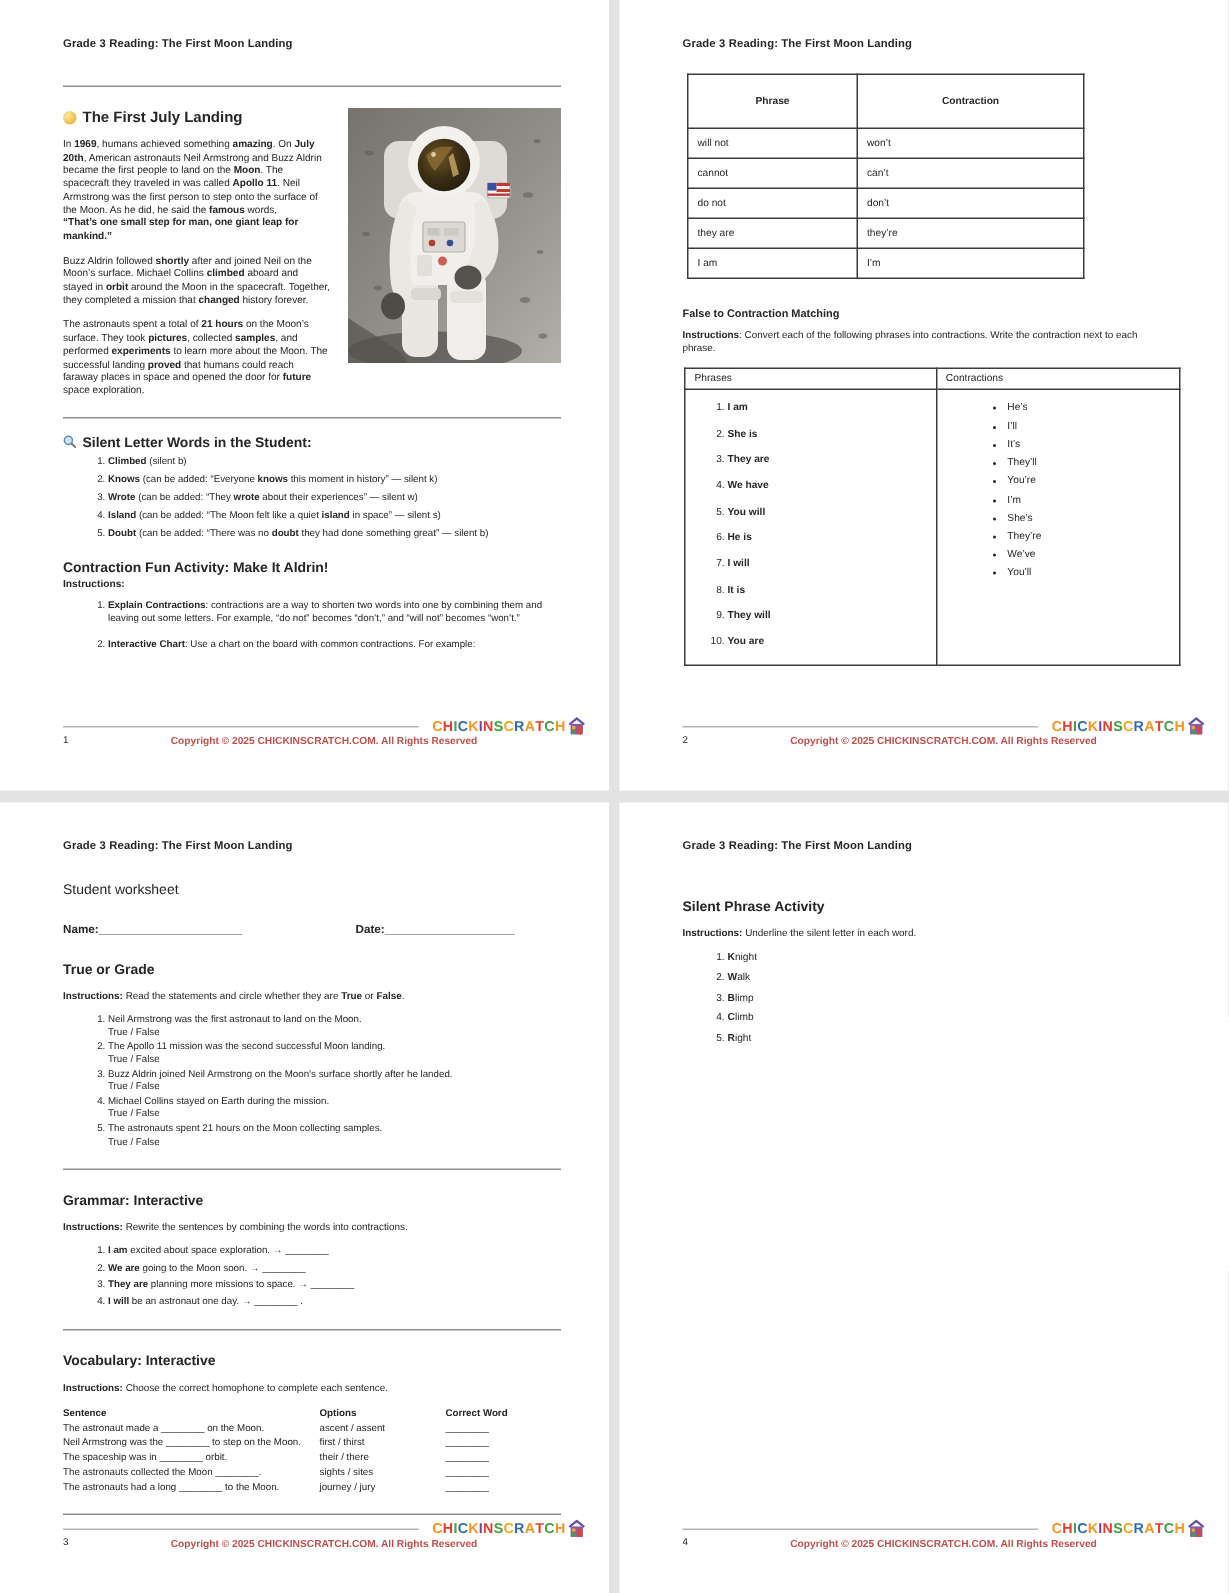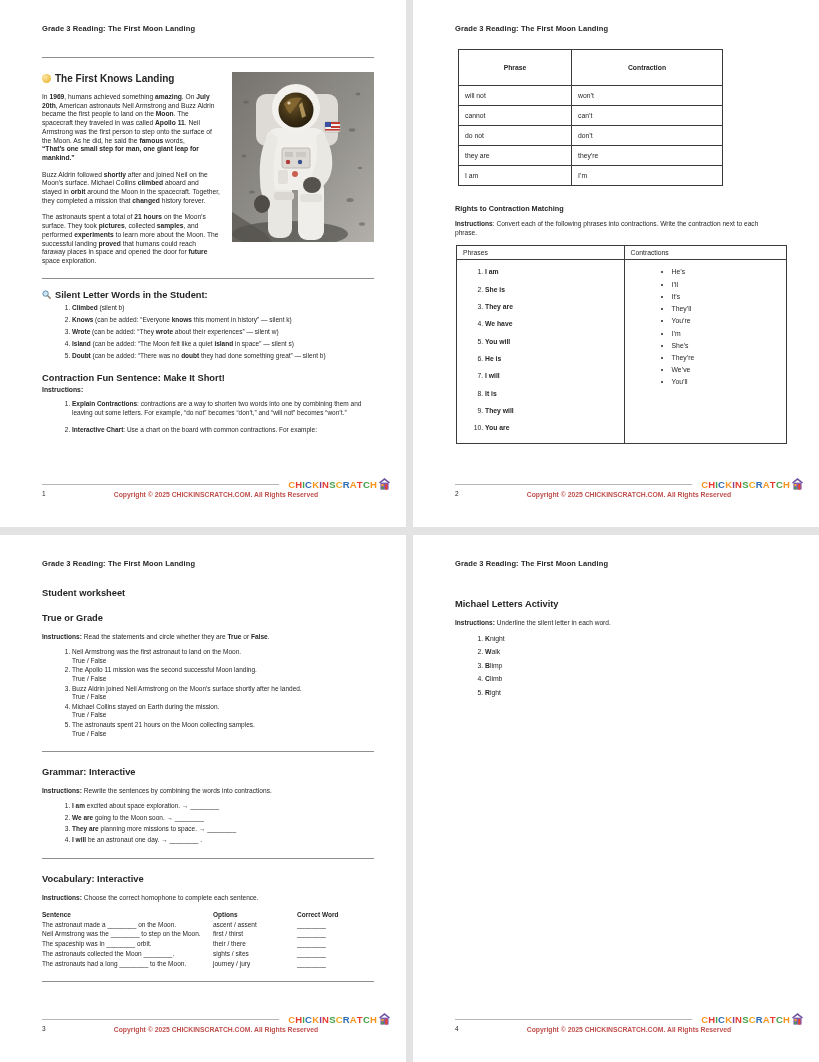--- a/index.html
+++ b/index.html
@@ -52,21 +52,21 @@
   .t2 th:first-child{width:158px;}
   .t2 th:last-child{width:152px;}
   .t2 td{border:1px solid #3c3c3c;vertical-align:top;height:178px;}
   .t2 ol{margin:7px 0 0;padding-left:27px;font-size:6.8px;font-weight:bold;line-height:1.3;}
   .t2 ol li{margin-bottom:8.5px;}
   .t2 ol li::marker{font-weight:normal;}
   .t2 ul{margin:7px 0 0;padding-left:46px;font-size:6.8px;line-height:1.3;}
   .t2 ul li{margin-bottom:3.4px;}
 
   
-  .sub{font-size:9.3px;font-weight:bold;margin-top:20px;}
+  .sub{font-size:9.3px;font-weight:normal;margin-top:20px;}
   .ndrow{position:relative;margin-top:17px;font-size:7.8px;font-weight:bold;height:11px;}
   .nd-date{position:absolute;left:195px;top:0;}
   .h3{font-size:9.3px;font-weight:bold;margin:15px 0 0;}
   .ins3{font-size:6.6px;margin:10px 0 0;}
   ol.tf{margin:8px 0 0;padding-left:30px;font-size:6.5px;line-height:1.33;}
   ol.tf li{margin-bottom:1px;}
   .rule3{margin-top:13px;border-top:1px solid #8f8f8f;}
   ol.gr{margin:8px 0 0;padding-left:30px;font-size:6.5px;line-height:1.33;}
   ol.gr li{margin-bottom:2.6px;}
   .vt{border-collapse:collapse;margin-top:9px;font-size:6.5px;line-height:1.5;}
@@ -149,21 +149,21 @@
             <circle cx="68" cy="90" r="2.2" fill="#34508e"></circle>
             <rect x="46" y="98" width="10" height="14" rx="2" fill="#e2dfda"></rect>
             <circle cx="63" cy="102" r="3" fill="#c0392b" opacity="0.8"></circle>
             <rect x="42" y="120" width="20" height="8" rx="3" fill="#dad7d2"></rect>
             <rect x="68" y="122" width="22" height="8" rx="3" fill="#e3e1dc"></rect>
           </g>
         </svg>
       </div>
       <h1 class="title">
           <span class="moon-dot"></span>
-          <span>The First Knows Landing</span>
+          <span>The First July Landing</span>
         </h1>
       <p class="lead"><span>In </span><span class="b">1969</span><span>, humans achieved something </span><span class="b">amazing</span><span>. On </span><span class="b">July 20th</span><span>, American astronauts Neil Armstrong and Buzz Aldrin became the first people to land on the </span><span class="b">Moon</span><span>. The spacecraft they traveled in was called </span><span class="b">Apollo 11</span><span>. Neil Armstrong was the first person to step onto the surface of the Moon. As he did, he said the </span><span class="b">famous</span><span> words,</span></p>
       <p class="quote"><span class="b">“That’s one small step for man, one giant leap for mankind.”</span></p>
       <p><span>Buzz Aldrin followed </span><span class="b">shortly</span><span> after and joined Neil on the Moon’s surface. Michael Collins </span><span class="b">climbed</span><span> aboard and stayed in </span><span class="b">orbit</span><span> around the Moon in the spacecraft. Together, they completed a mission that </span><span class="b">changed</span><span> history forever.</span></p>
       <p><span>The astronauts spent a total of </span><span class="b">21 hours</span><span> on the Moon’s surface. They took </span><span class="b">pictures</span><span>, collected </span><span class="b">samples</span><span>, and performed </span><span class="b">experiments</span><span> to learn more about the Moon. The successful landing </span><span class="b">proved</span><span> that humans could reach faraway places in space and opened the door for </span><span class="b">future</span><span> space exploration.</span></p>
     </div>
     <hr class="rule mid">
     <div class="h2">
       <svg class="mag-icon" width="9" height="9" viewBox="0 0 9 9">
           <circle cx="3.6" cy="3.6" r="2.7" fill="#cfe3f0" stroke="#5b8db8" stroke-width="1"></circle>
@@ -171,21 +171,21 @@
         </svg>
       <span>Silent Letter Words in the Student:</span>
     </div>
     <ol class="sl">
         <li><span class="b">Climbed</span><span> (silent b)</span></li>
         <li><span class="b">Knows</span><span> (can be added: “Everyone </span><span class="b">knows</span><span> this moment in history” — silent k)</span></li>
         <li><span class="b">Wrote</span><span> (can be added: “They </span><span class="b">wrote</span><span> about their experiences” — silent w)</span></li>
         <li><span class="b">Island</span><span> (can be added: “The Moon felt like a quiet </span><span class="b">island</span><span> in space” — silent s)</span></li>
         <li><span class="b">Doubt</span><span> (can be added: “There was no </span><span class="b">doubt</span><span> they had done something great” — silent b)</span></li>
       </ol>
-    <div class="h2b">Contraction Fun Sentence: Make It Short!</div>
+    <div class="h2b">Contraction Fun Activity: Make It Aldrin!</div>
     <div class="insLabel">Instructions:</div>
     <ol class="ins">
         <li><span class="b">Explain Contractions</span><span>: contractions are a way to shorten two words into one by combining them and leaving out some letters. For example, “do not” becomes “don’t,” and “will not” becomes “won’t.”</span></li>
         <li><span class="b">Interactive Chart</span><span>: Use a chart on the board with common contractions. For example:</span></li>
       </ol>
     <div class="footer">
       <div class="f-top">
         <div class="f-rule"></div>
         <div class="logo">
             <span style="color: rgb(247, 148, 29);">C</span>
@@ -243,21 +243,21 @@
           <tr>
             <td>they are</td>
             <td>they’re</td>
           </tr>
           <tr>
             <td>I am</td>
             <td>I’m</td>
           </tr>
         </tbody>
       </table>
-    <div class="h2c">Rights to Contraction Matching</div>
+    <div class="h2c">False to Contraction Matching</div>
     <div class="p2ins"><span class="b">Instructions</span><span>: Convert each of the following phrases into contractions. Write the contraction next to each phrase.</span></div>
     <table class="t2">
       <thead>
         <tr>
           <th>Phrases</th>
           <th>Contractions</th>
         </tr>
       </thead>
       <tbody>
         <tr>
@@ -322,20 +322,24 @@
       <div class="f-bot">
         <span class="pnum">2</span>
         <div class="copy">Copyright © 2025 CHICKINSCRATCH.COM. All Rights Reserved</div>
       </div>
     </div>
   </div>
 
   <div class="page">
     <div class="page-header">Grade 3 Reading: The First Moon Landing</div>
     <div class="sub">Student worksheet</div>
+    <div class="ndrow">
+      <span>Name:______________________</span>
+      <span class="nd-date">Date:____________________</span>
+    </div>
     <div class="h3">True or Grade</div>
     <div class="ins3"><span class="b">Instructions:</span><span> Read the statements and circle whether they are </span><span class="b">True</span><span> or </span><span class="b">False</span><span>.</span></div>
     <ol class="tf">
         <li>
           <div>Neil Armstrong was the first astronaut to land on the Moon.</div>
           <div>True / False</div>
         </li>
         <li>
           <div>The Apollo 11 mission was the second successful Moon landing.</div>
           <div>True / False</div>
@@ -431,21 +435,21 @@
       </div>
       <div class="f-bot">
         <span class="pnum">3</span>
         <div class="copy">Copyright © 2025 CHICKINSCRATCH.COM. All Rights Reserved</div>
       </div>
     </div>
   </div>
 
   <div class="page">
     <div class="page-header">Grade 3 Reading: The First Moon Landing</div>
-    <div class="h4">Michael Letters Activity</div>
+    <div class="h4">Silent Phrase Activity</div>
     <div class="ins4"><span class="b">Instructions:</span><span> Underline the silent letter in each word.</span></div>
     <ol class="p4l">
         <li><span class="b">K</span><span>night</span></li>
         <li><span class="b">W</span><span>alk</span></li>
         <li><span class="b">B</span><span>limp</span></li>
         <li><span class="b">C</span><span>limb</span></li>
         <li><span class="b">R</span><span>ight</span></li>
       </ol>
     <div class="footer">
       <div class="f-top">

